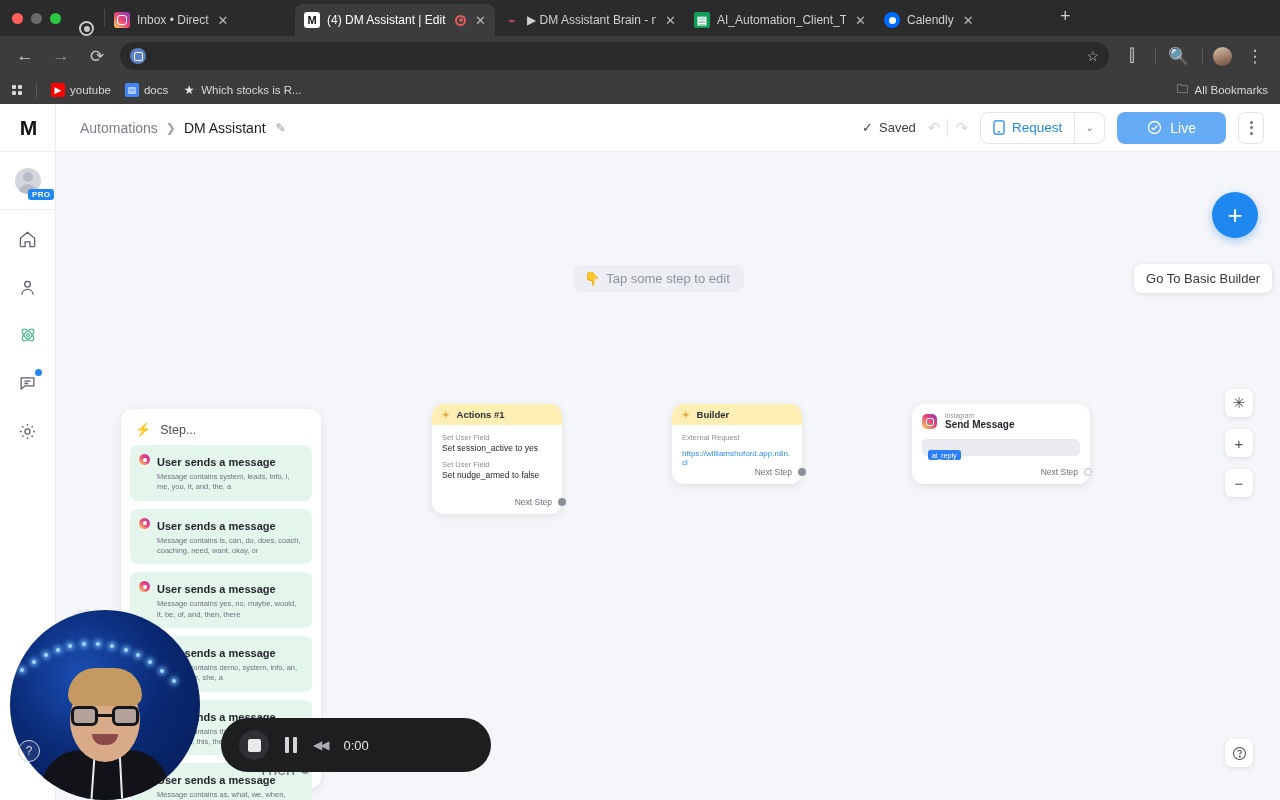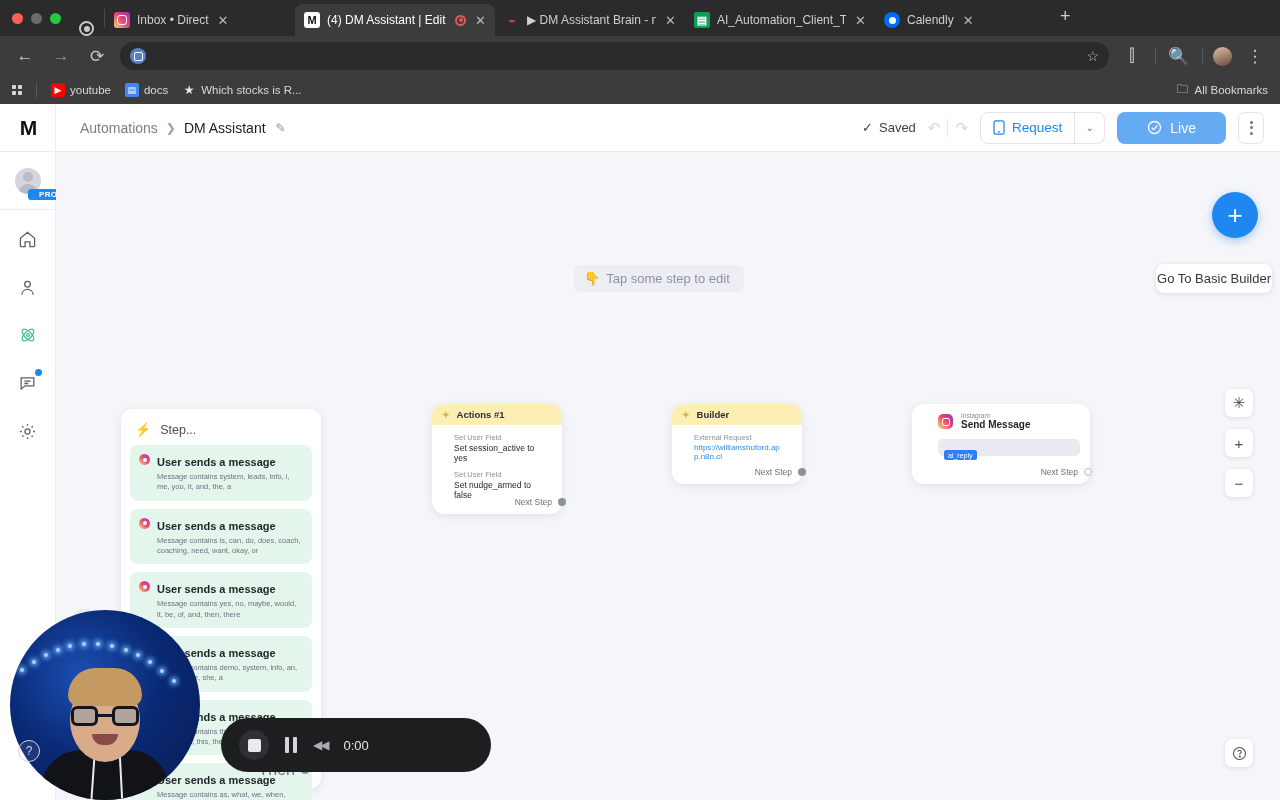--- a/index.html
+++ b/index.html
@@ -93,21 +93,21 @@
           display:flex; flex-direction:column; align-items:center; flex:none; }
   .rail-logo { height:48px; display:flex; align-items:center; justify-content:center;
                width:100%; border-bottom:1px solid #ececf1; }
   .mc-logo { font-weight:900; font-size:21px; color:#111; letter-spacing:-2px; font-family:"Liberation Sans",sans-serif;}
   .rail-avatar-wrap { height:58px; width:100%; display:flex; align-items:center; justify-content:center;
                       border-bottom:1px solid #ececf1; position:relative; }
   .rail-avatar { width:26px;height:26px;border-radius:50%;background:#d4d6dd; position:relative; overflow:hidden;}
   .rail-avatar::before{content:"";position:absolute;top:4px;left:8px;width:10px;height:10px;border-radius:50%;background:#b9bcc6;}
   .rail-avatar::after{content:"";position:absolute;top:16px;left:3px;width:20px;height:13px;border-radius:10px 10px 0 0;background:#b9bcc6;}
   .pro-badge { position:absolute; bottom:9px; left:28px; background:#1e88f0; color:#fff;
-               font-size:8px; font-weight:bold; padding:1px 11px; border-radius:3px; letter-spacing:.3px;}
+               font-size:8px; font-weight:bold; padding:1px 4px; border-radius:3px; letter-spacing:.3px;}
   .rail-items { padding-top:14px; display:flex; flex-direction:column; gap:18px; align-items:center; }
   .rail-item { width:30px;height:30px; display:flex; align-items:center; justify-content:center;
                position:relative; color:#5b5f6b; }
   .rail-dot { position:absolute; top:1px; right:1px; width:7px;height:7px;border-radius:50%;background:#1e88f0;}
 
   
   #header { position:absolute; left:56px; top:0; right:0; height:48px;
             background:#ffffff; border-bottom:1px solid #ececf1;
             display:flex; align-items:center; padding: 0 16px 0 24px; }
   .breadcrumb { display:flex; align-items:center; gap:8px; font-size:14px; }
@@ -133,21 +133,21 @@
   .kebab i { width:3px;height:3px;border-radius:50%;background:#6f7480; display:block;}
 
   
   #canvas { position:absolute; left:56px; top:48px; right:0; bottom:0;
             background:#f5f6f9; overflow:hidden; }
 
   .hint-pill { position:absolute; left:518px; top:113px; background:#eceef3; color:#8d92a0;
                font-size:13px; padding:6px 14px 6px 10px; border-radius:7px;
                display:flex; align-items:center; gap:6px; }
   .basic-builder { position:absolute; right:8px; top:112px; background:#fff; color:#33373f;
-                   font-size:13px; padding:7px 1px; border-radius:8px;
+                   font-size:13px; padding:7px 12px; border-radius:8px;
                    box-shadow:0 1px 5px rgba(30,35,60,.13); }
 
   .collapse-arrow { position:absolute; left:14px; top:457px; width:30px;height:30px;
                     border-radius:50%; background:#e9ebf1; color:#b7bcc8;
                     display:flex;align-items:center;justify-content:center; font-size:12px; }
 
   
   .node { position:absolute; background:#ffffff; border-radius:12px;
           box-shadow: 0 2px 9px rgba(35,42,70,.10); }
 
@@ -164,30 +164,30 @@
   .ig-dot::after{content:"";width:4px;height:4px;border-radius:50%;background:#fff;}
   .trig-title { font-size:11px; color:#1f2229; font-weight:600; line-height:1.25; }
   .trig-sub { font-size:7.5px; color:#6d7280; line-height:1.38; margin-top:2px; }
   .then-row { position:absolute; right:12px; bottom:10px; display:flex; align-items:center; gap:6px;
               font-size:16px; color:#6a6f7b; }
   .port { width:8px;height:8px;border-radius:50%; background:#8c909c; }
   .port.hollow { background:#fff; border:1.5px solid #b5b9c4; }
 
   #actions1 { left:376px; top:252px; width:130px; height:110px; }
   #actions2 { left:616px; top:252px; width:130px; height:80px; }
-  #ig-node  { left:856px; top:252px; width:178px; height:80px;padding-left:16px; }
+  #ig-node  { left:856px; top:252px; width:178px; height:80px; }
 
   .node-head { background:#fdeeb3; border-radius:12px 12px 0 0;
                padding:5px 10px; display:flex; align-items:center; gap:7px;
                font-size:9.5px; color:#2b2f38; font-weight:600; }
   .sparkle { color:#e8a93a; font-size:9px; }
-  .node-body { padding:8px 22px; }
+  .node-body { padding:8px 10px; }
   .kv-label { font-size:7.5px; color:#8b9098; }
   .kv-value { font-size:8.5px; color:#23262d; margin-top:1px; }
-  .kv-link  { font-size:8px; color:#2d8cf0; margin-top:1px; word-break:break-all; }
+  .kv-link  { font-size:8px; color:#2d8cf0; margin-top:7px; word-break:break-all; }
   .kv-group { margin-bottom:7px; }
   .next-step { position:absolute; right:10px; bottom:7px; display:flex; align-items:center;
                gap:6px; font-size:8.5px; color:#6a6f7b;text-align:center; }
   .next-step .port { margin-right:-14px; }
   .next-step .port.hollow { margin-right:-12px; }
 
   .ig-head { display:flex; align-items:center; gap:8px; padding:8px 10px 4px 10px; }
   .ig-icon { width:15px;height:15px;border-radius:5px; flex:none;
              background: linear-gradient(45deg,#fdd85d,#e8437a 55%,#8a3ab9);
              display:flex; align-items:center; justify-content:center;}

